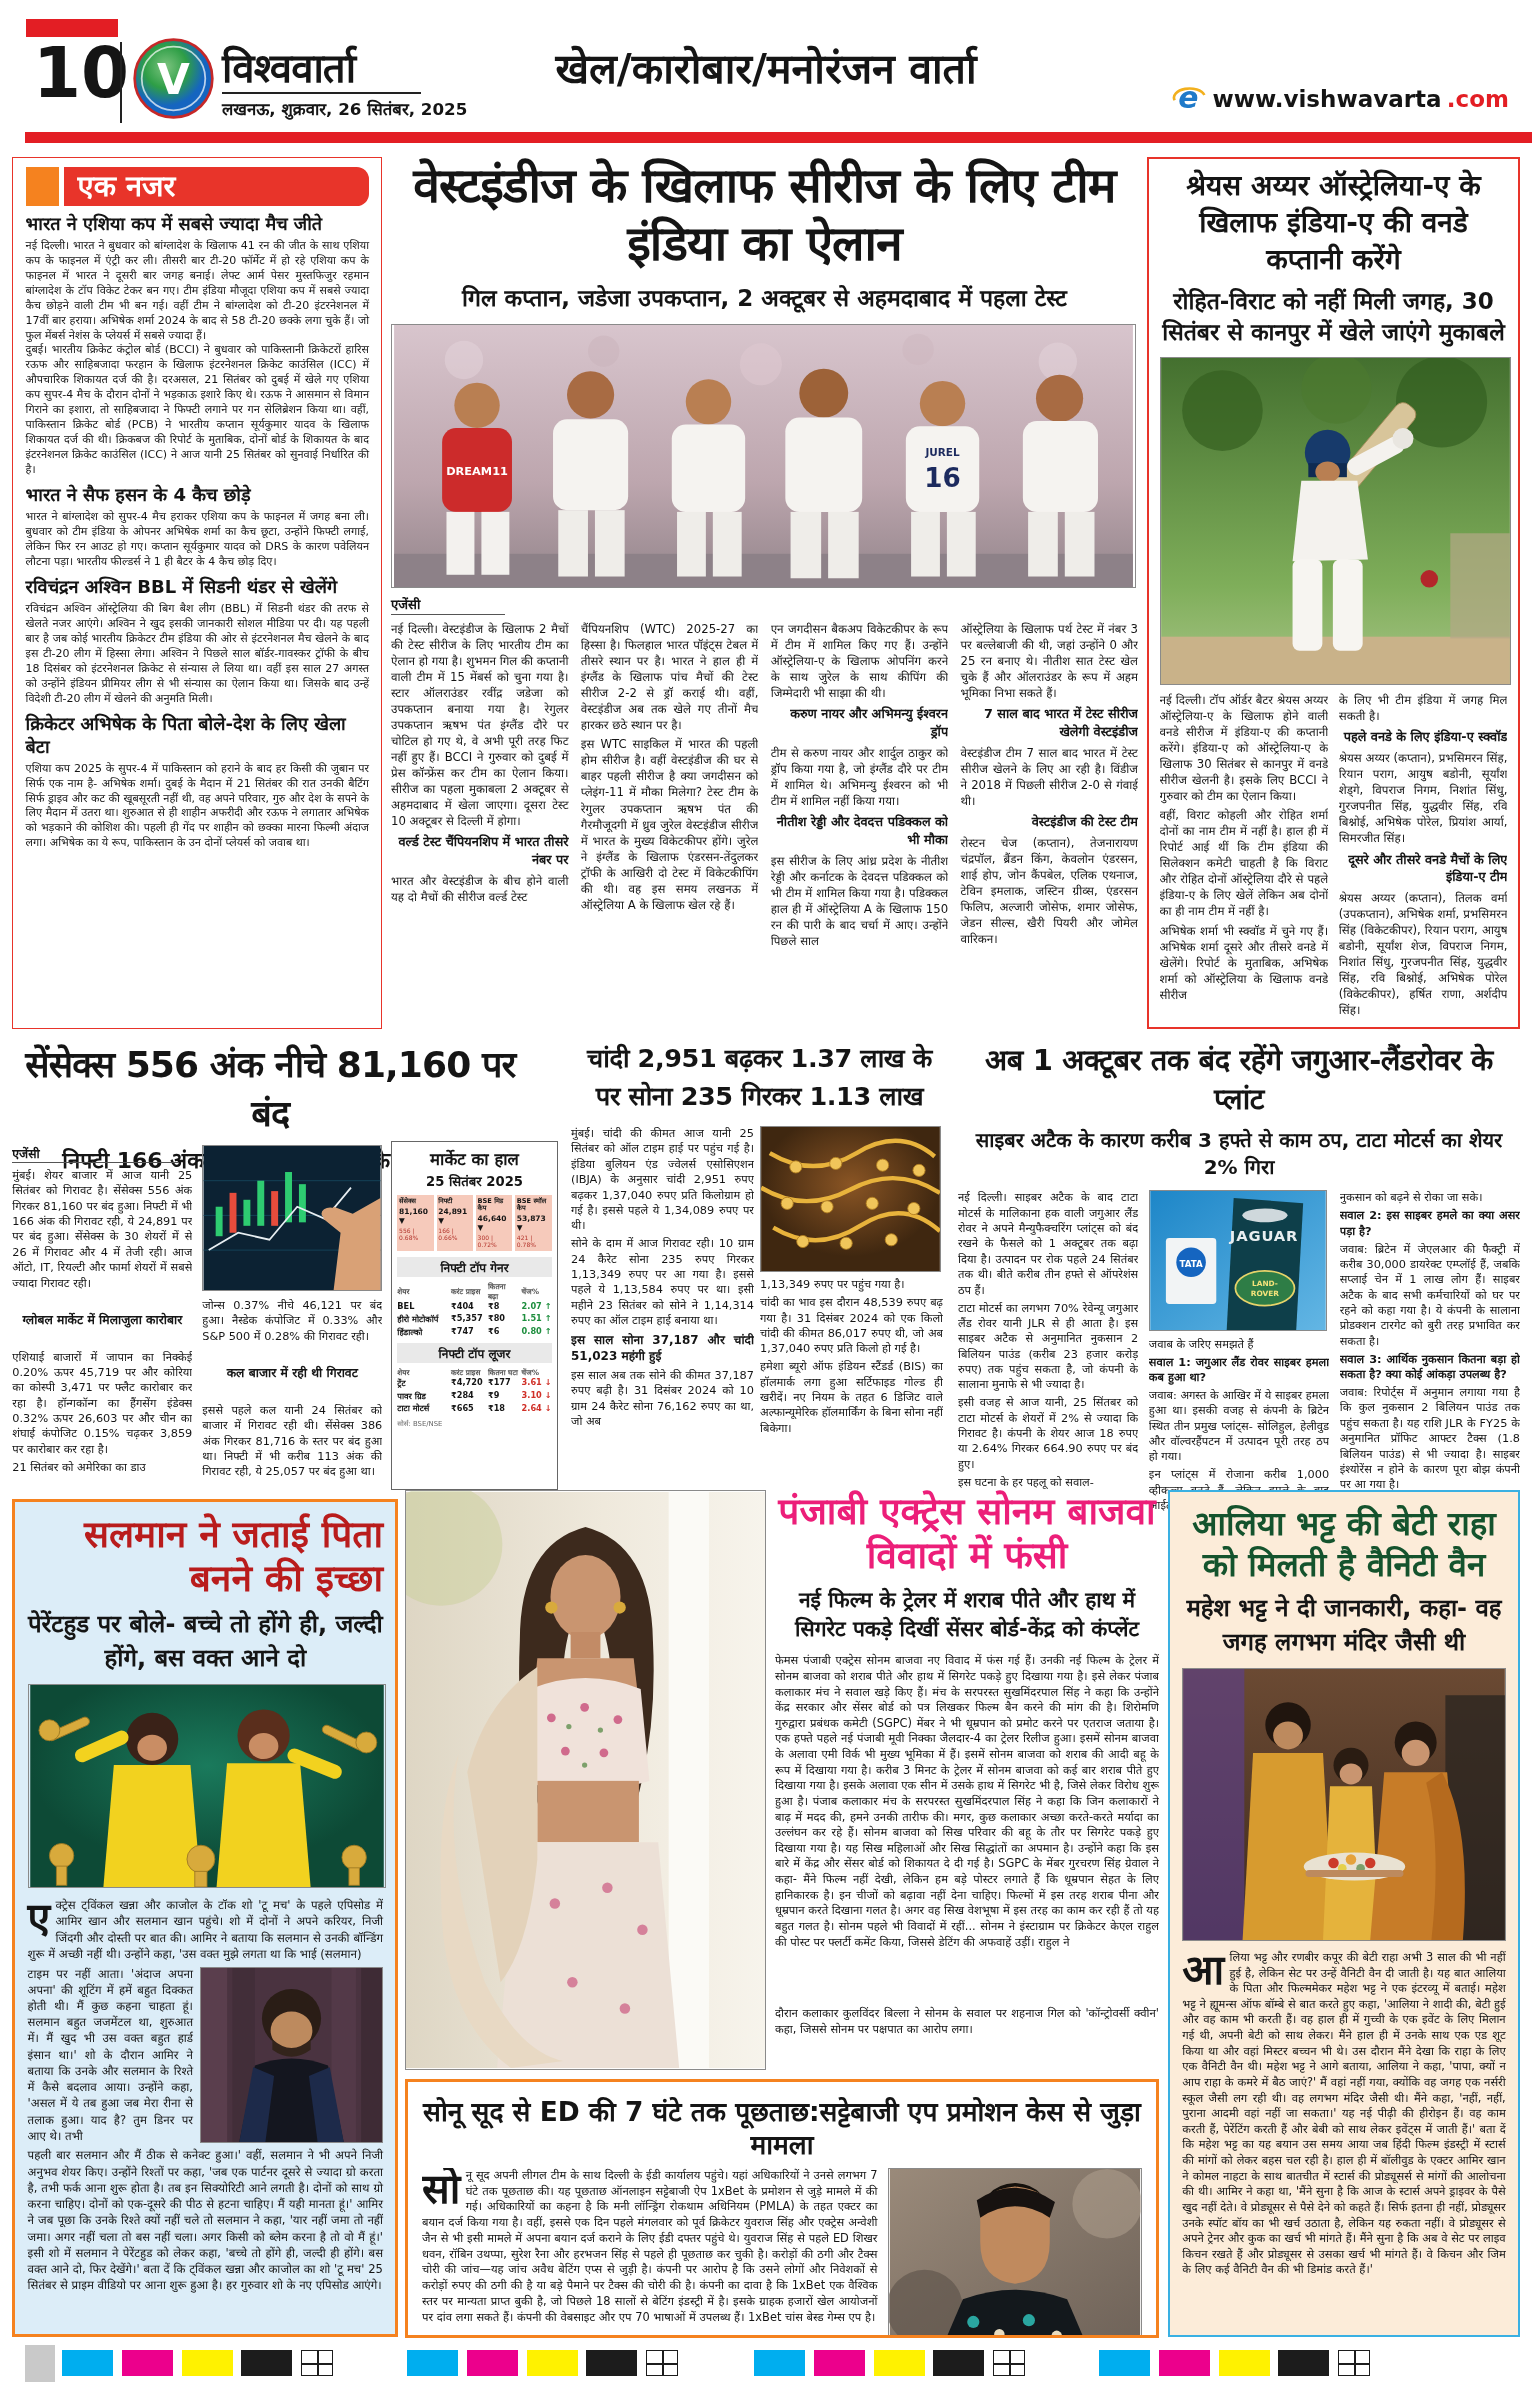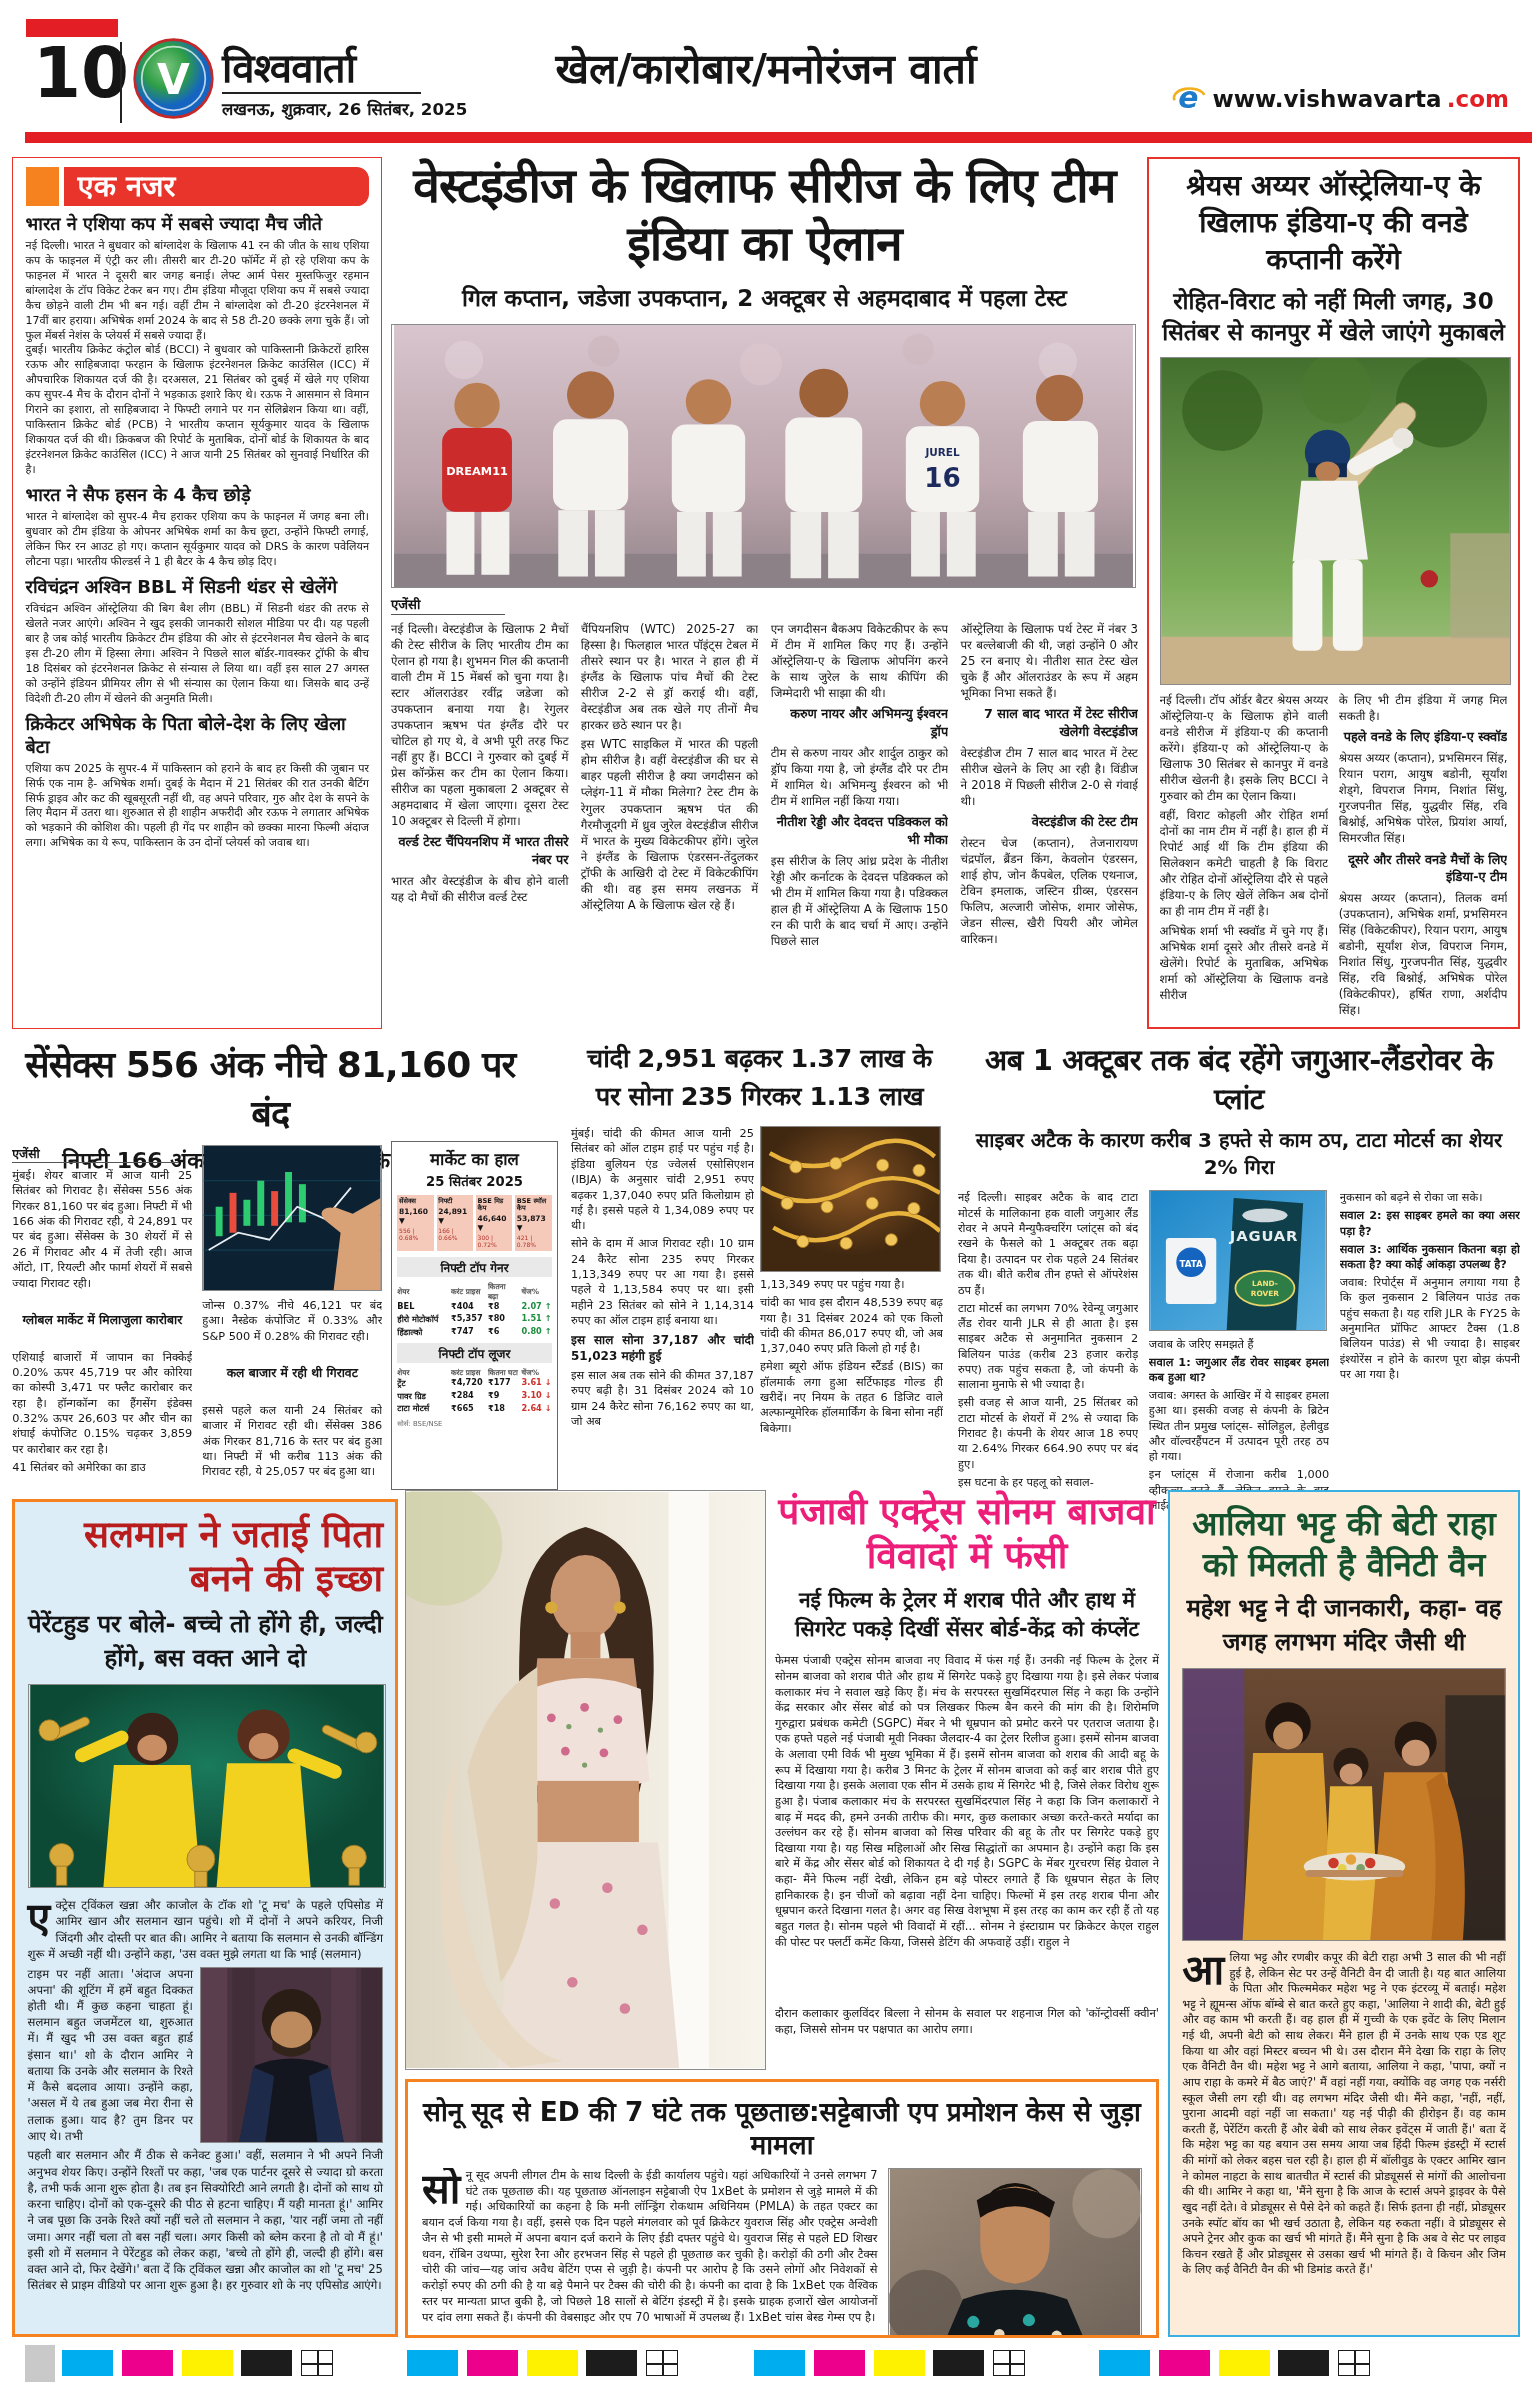--- a/index.html
+++ b/index.html
@@ -350,21 +350,21 @@
     <div class="sx-h1">सेंसेक्स 556 अंक नीचे 81,160 पर बंद</div>
     <div class="sx-h2">निफ्टी 166 अंक गिरकर, 24,900 के नीचे आया</div>
   </div>
   <div class="abs sx-body">
     <div class="abs sx-byline">एजेंसी</div>
     <div class="abs sx-col1 clip">
 
     <p class="blk p">मुंबई। शेयर बाजार में आज यानी 25 सितंबर को गिरावट है। सेंसेक्स 556 अंक गिरकर 81,160 पर बंद हुआ। निफ्टी में भी 166 अंक की गिरावट रही, ये 24,891 पर पर बंद हुआ। सेंसेक्स के 30 शेयरों में से 26 में गिरावट और 4 में तेजी रही। आज ऑटो, IT, रियल्टी और फार्मा शेयरों में सबसे ज्यादा गिरावट रही।</p>
         <p class="blk sub">ग्लोबल मार्केट में मिलाजुला कारोबार</p>
         <p class="blk p">एशियाई बाजारों में जापान का निक्केई 0.20% ऊपर 45,719 पर और कोरिया का कोस्पी 3,471 पर फ्लैट कारोबार कर रहा है। हॉन्गकॉन्ग का हैंगसेंग इंडेक्स 0.32% ऊपर 26,603 पर और चीन का शंघाई कंपोजिट 0.15% चढ़कर 3,859 पर कारोबार कर रहा है।</p>
-        <p class="blk p">41 सितंबर को अमेरिका का डाउ</p>
+        <p class="blk p">21 सितंबर को अमेरिका का डाउ</p>
       </div>
     <svg class="abs sx-photo phborder" width="180" height="146" viewBox="0 0 204 166">
       <rect width="204" height="166" fill="#0c2233"></rect>
       <g stroke="#16465e" stroke-width="1">
           <line x1="0" y1="40" x2="204" y2="40"></line>
           <line x1="0" y1="80" x2="204" y2="80"></line>
           <line x1="0" y1="120" x2="204" y2="120"></line>
         </g>
       <g>
         <rect x="14" y="70" width="8" height="34" fill="#2ecc71"></rect>
@@ -555,20 +555,21 @@
         <p class="blk p">जवाब के जरिए समझते हैं</p>
             <p class="blk q">सवाल 1: जगुआर लैंड रोवर साइबर हमला कब हुआ था?</p>
             <p class="blk p">जवाब: अगस्त के आखिर में ये साइबर हमला हुआ था। इसकी वजह से कंपनी के ब्रिटेन स्थित तीन प्रमुख प्लांट्स- सोलिहुल, हेलीवुड और वॉल्वरहैंपटन में उत्पादन पूरी तरह ठप हो गया।</p>
             <p class="blk p">इन प्लांट्स में रोजाना करीब 1,000 व्हीकल्स बनते हैं, लेकिन हमले के बाद आईटी सिस्टम को बंद करना पड़ा, ताकि</p>
           </div>
       </div>
       <div class="col clip">
 
       <p class="blk p">नुकसान को बढ़ने से रोका जा सके।</p>
           <p class="blk q">सवाल 2: इस साइबर हमले का क्या असर पड़ा है?</p>
+          <p class="blk p">जवाब: ब्रिटेन में जेएलआर की फैक्ट्री में करीब 30,000 डायरेक्ट एम्प्लॉई हैं, जबकि सप्लाई चेन में 1 लाख लोग हैं। साइबर अटैक के बाद सभी कर्मचारियों को घर पर रहने को कहा गया है। ये कंपनी के सालाना प्रोडक्शन टारगेट को बुरी तरह प्रभावित कर सकता है।</p>
           <p class="blk q">सवाल 3: आर्थिक नुकसान कितना बड़ा हो सकता है? क्या कोई आंकड़ा उपलब्ध है?</p>
           <p class="blk p">जवाब: रिपोर्ट्स में अनुमान लगाया गया है कि कुल नुकसान 2 बिलियन पाउंड तक पहुंच सकता है। यह राशि JLR के FY25 के अनुमानित प्रॉफिट आफ्टर टैक्स (1.8 बिलियन पाउंड) से भी ज्यादा है। साइबर इंश्योरेंस न होने के कारण पूरा बोझ कंपनी पर आ गया है।</p>
         </div>
     </div>
   </div>
 
   <div class="abs salman clip">
     <div class="sal-h1">सलमान ने जताई पिता बनने की इच्छा</div>
     <div class="sal-h2">पेरेंटहुड पर बोले- बच्चे तो होंगे ही, जल्दी होंगे, बस वक्त आने दो</div>
     <svg class="sal-photo phborder" width="358" height="204" viewBox="0 0 406 232">

